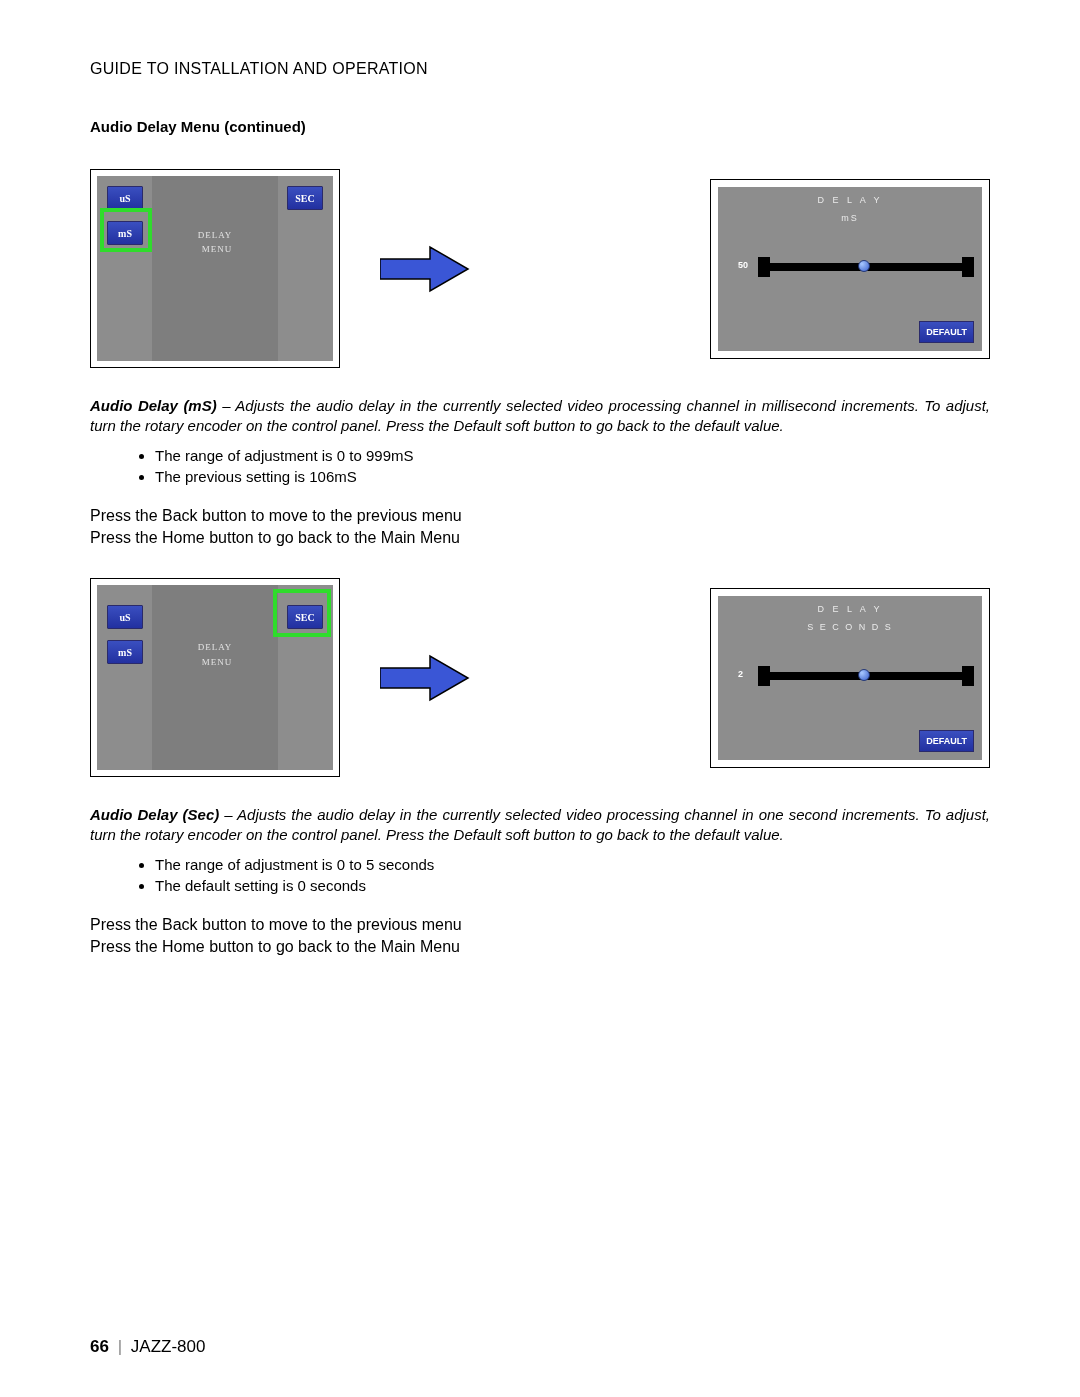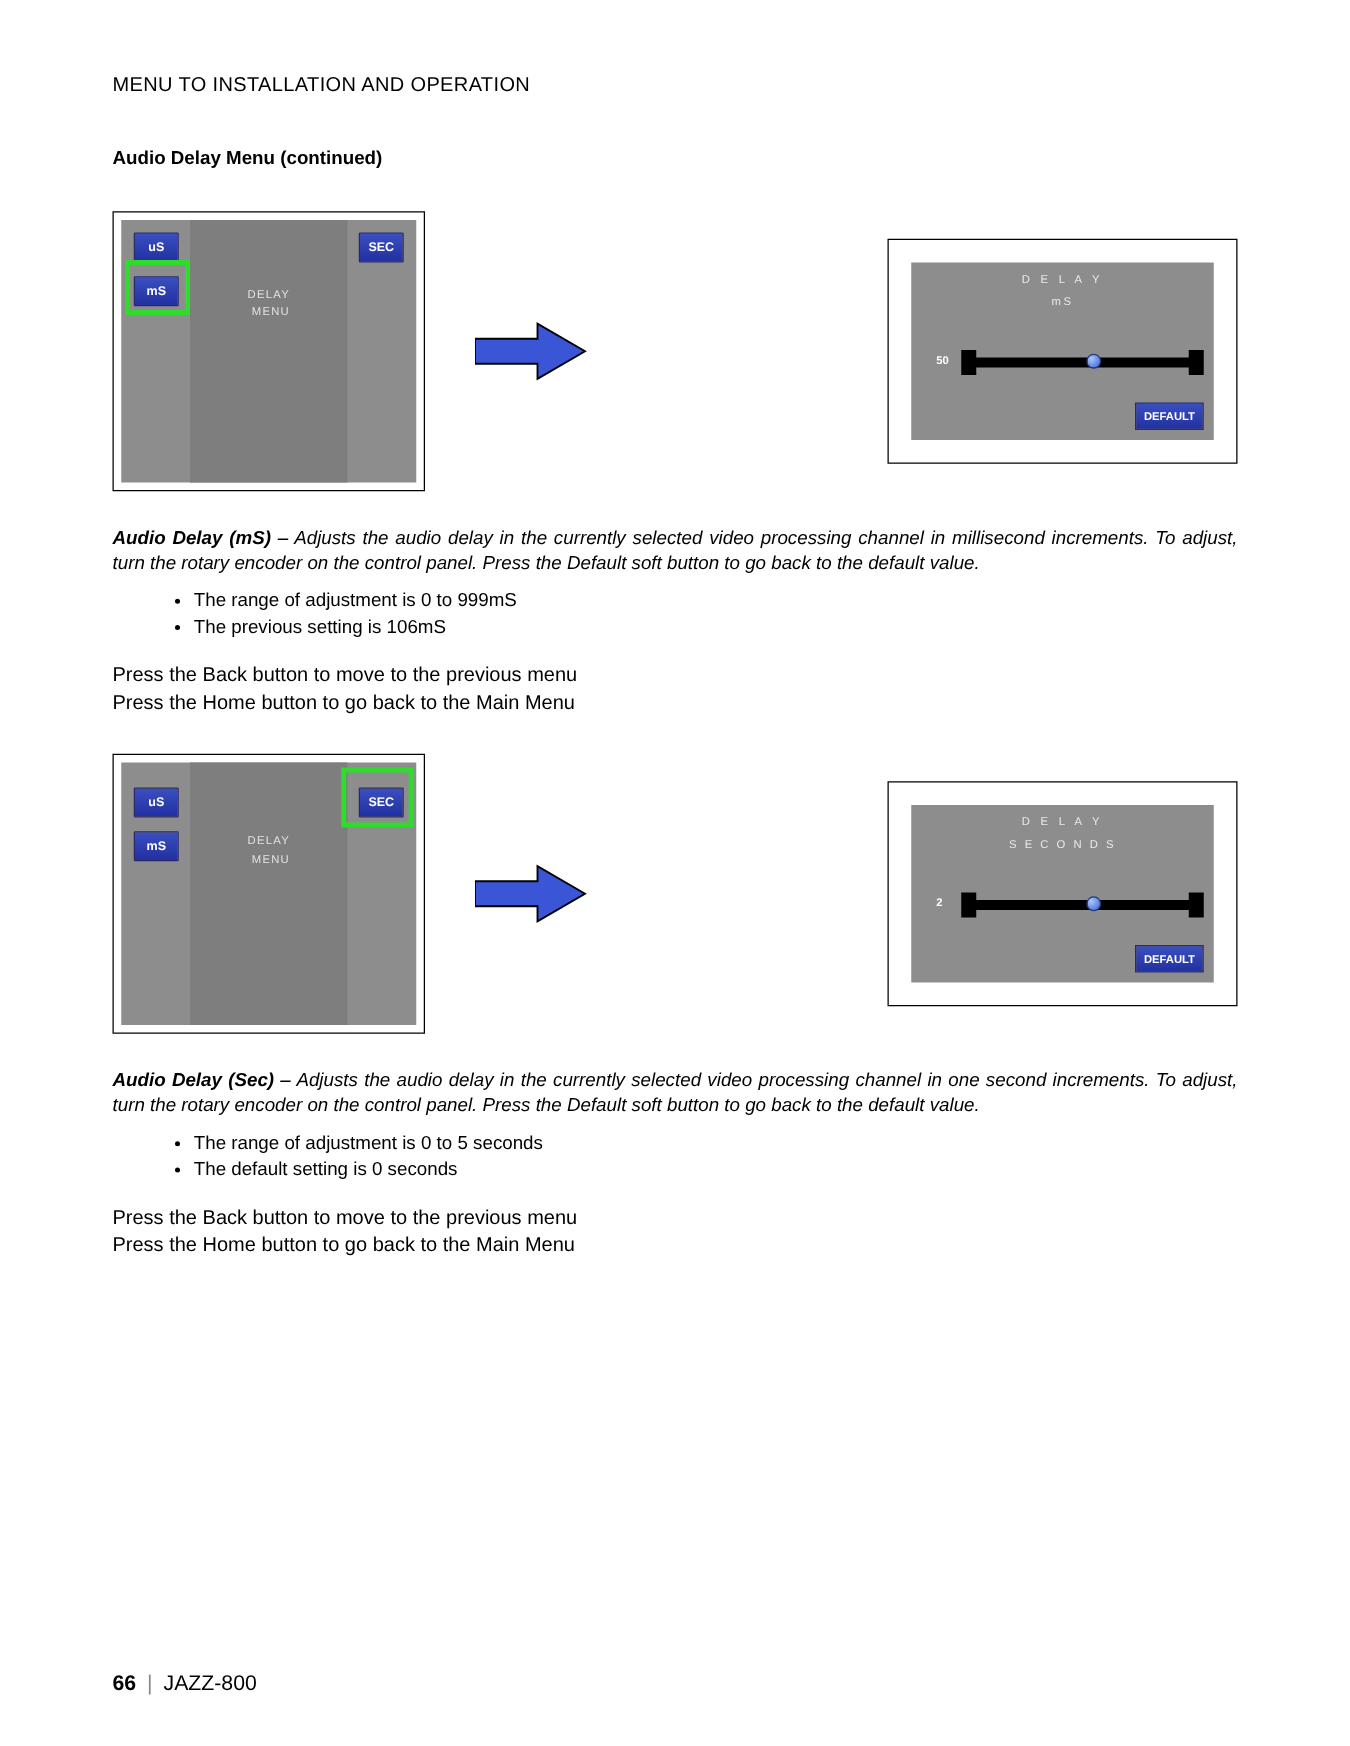--- a/index.html
+++ b/index.html
@@ -24,30 +24,31 @@
     margin-bottom: 34px;
   }
   .figure-row {
     display: flex;
     align-items: center;
     gap: 30px;
     margin-bottom: 28px;
   }
   .panel-small {
     width: 250px;
-    height: 224px;
+    height: 199px;
     border: 1px solid #000;
     padding: 6px;
     position: relative;
+    font-family: Liberation Serif, serif;
   }
   .panel-large {
     width: 280px;
     height: 180px;
     border: 1px solid #000;
-    padding: 18px;
+    padding: 7px;
     position: relative;
   }
   .panel-inner {
     background: #8d8d8d;
     width: 100%;
     height: 100%;
     position: relative;
   }
   
   .soft-btn {
@@ -175,21 +176,21 @@
     bottom: 40px;
     left: 90px;
     font-size: 17px;
   }
   .footer .pg { font-weight: bold; }
   .footer .sep { color: #888; margin: 0 4px; }
 </style>
 </head>
 <body>
 
-<div class="header-title">MENU TO INSTALLATION AND OPERATION</div>
+<div class="header-title">GUIDE TO INSTALLATION AND OPERATION</div>
 
 <div class="section-title">Audio Delay Menu (continued)</div>
 
 <div class="figure-row">
 
   <div class="panel-small">
     <div class="panel-inner">
       <div class="center-backdrop"></div>
       <div class="soft-btn" style="top:10px; left:10px;">uS</div>
       <div class="soft-btn" style="top:45px; left:10px;">mS</div>

